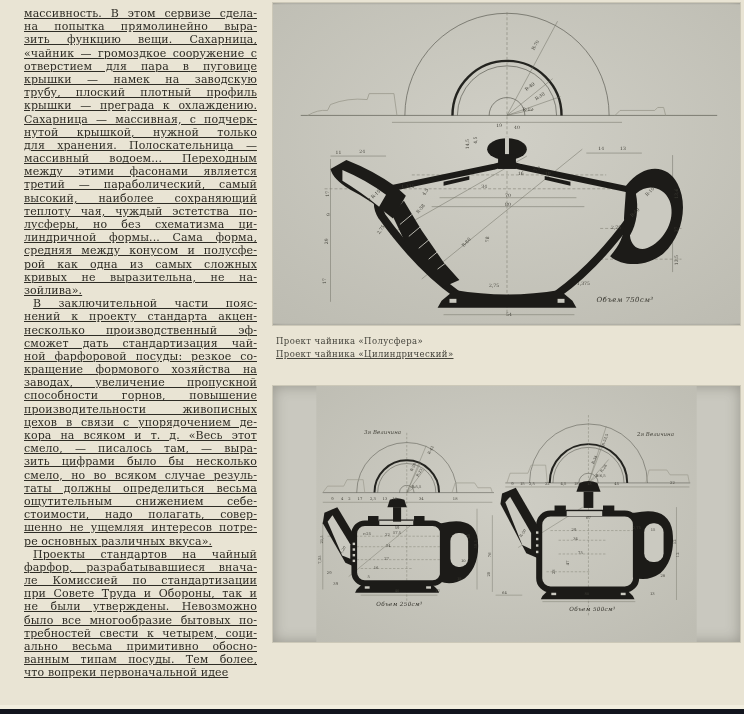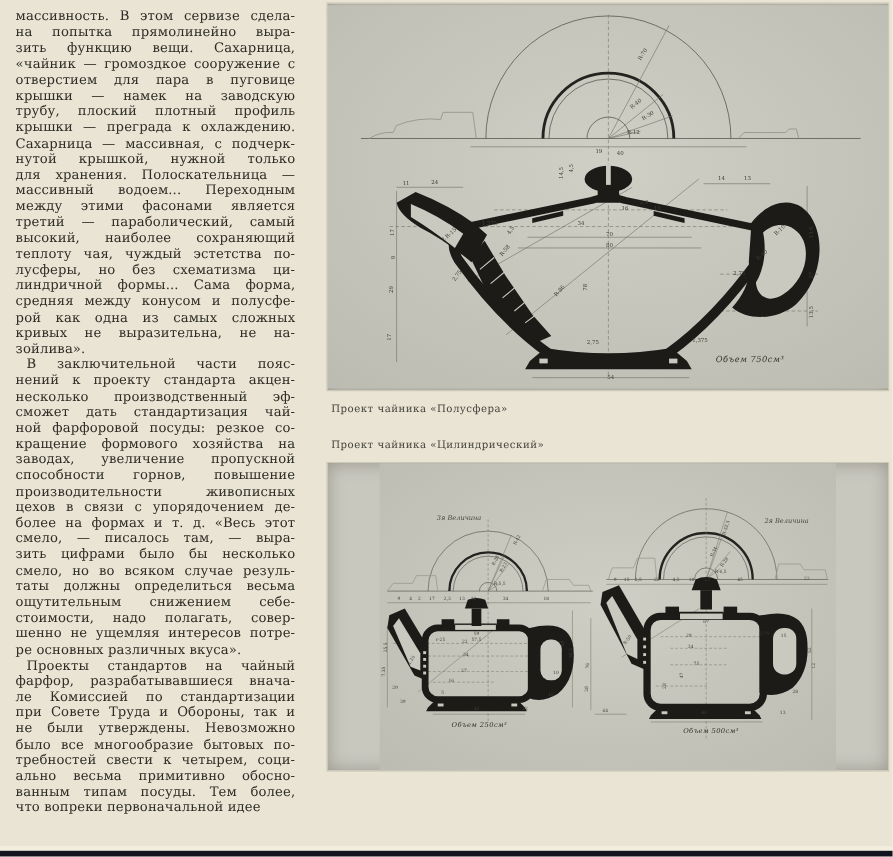--- a/index.html
+++ b/index.html
@@ -5,23 +5,23 @@
   html,body{margin:0;padding:0;}
   #page{
     position:relative;
     width:744px;height:714px;
     background:#e9e4d4;
     overflow:hidden;
     font-family:"DejaVu Serif", serif;
   }
   
   #article{
-    position:absolute;left:13px;top:7px;width:233px;
+    position:absolute;left:24px;top:7px;width:233px;
     color:#2e2c25;
-    font-size:11px;line-height:13.18px;
+    font-size:11px;line-height:13.18px;text-decoration:underline;
   }
   .tl{
     text-align:justify;
     text-align-last:justify;
     white-space:normal;
     letter-spacing:.1px;
   }
   .tl.nj{text-align-last:left;}
   .tl.ind{text-indent:9px;}
   
@@ -32,21 +32,21 @@
   }
   #photoA{top:3px;height:322px;}
   #photoB{top:386px;height:256px;text-decoration:underline;}
   .photo svg{display:block;width:100%;height:100%;}
   
   .caption{
     position:absolute;left:276px;
     font-size:8.5px;color:#45443c;letter-spacing:.4px;
   }
   #cap1{top:336px;}
-  #cap2{top:366px;}
+  #cap2{top:349px;text-decoration:underline;}
   
   #bottom-white{position:absolute;left:0;top:705px;width:744px;height:4px;background:#f2eedf;}
   #bottom-strip{position:absolute;left:0;top:709px;width:744px;height:5px;background:#12151e;}
   
   .ln{stroke:#4b4a42;stroke-width:.6;fill:none;}
   .lnf{stroke:#6f6e62;stroke-width:.5;fill:none;}
   .dash{stroke:#7b7a6e;stroke-width:.55;fill:none;stroke-dasharray:3 2;}
   .arcthick{stroke:#23231f;stroke-width:2.4;fill:none;}
   .ghost{stroke:#9a998c;stroke-width:.8;fill:none;}
   .pot{fill:#1c1b18;}
@@ -91,21 +91,21 @@
         <div class="tl ind">В заключительной части пояс-</div>
         <div class="tl">нений к проекту стандарта акцен-</div>
         <div class="tl">несколько производственный эф-</div>
         <div class="tl">сможет дать стандартизация чай-</div>
         <div class="tl">ной фарфоровой посуды: резкое со-</div>
         <div class="tl">кращение формового хозяйства на</div>
         <div class="tl">заводах, увеличение пропускной</div>
         <div class="tl">способности горнов, повышение</div>
         <div class="tl">производительности живописных</div>
         <div class="tl">цехов в связи с упорядочением де-</div>
-        <div class="tl">более на формах и т. д. «Весь этот</div>
+        <div class="tl">кора на всяком и т. д. «Весь этот</div>
         <div class="tl">смело, — писалось там, — выра-</div>
         <div class="tl">зить цифрами было бы несколько</div>
         <div class="tl">смело, но во всяком случае резуль-</div>
         <div class="tl">таты должны определиться весьма</div>
         <div class="tl">ощутительным снижением себе-</div>
         <div class="tl">стоимости, надо полагать, совер-</div>
         <div class="tl">шенно не ущемляя интересов потре-</div>
         <div class="tl nj">ре основных различных вкуса».</div>
       </div>
       <div>

